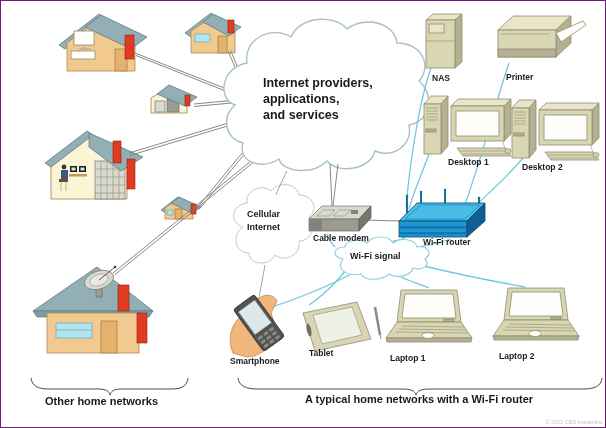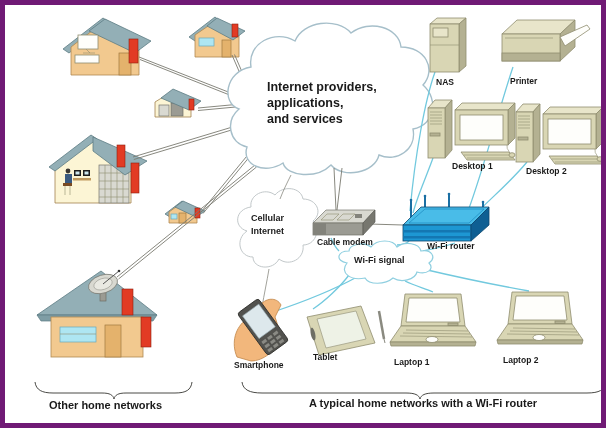--- a/index.html
+++ b/index.html
@@ -1,17 +1,17 @@
 <!DOCTYPE html>
 <html><head>
 <meta charset="utf-8">
 <style>
   html,body{margin:0;padding:0;background:#fff}
   .canvas{position:relative;width:606px;height:428px;box-sizing:border-box;
-          border:5px solid #701a75;background:#fff;overflow:hidden;
+          border:1px solid #701a75;background:#fff;overflow:hidden;
           font-family:"Liberation Sans","DejaVu Sans",sans-serif}
   svg{display:block}
   text{font-family:"Liberation Sans","DejaVu Sans",sans-serif}
   .lbl      {font-size:8.5px;font-weight:bold;fill:#1a1a1a}
   .lbl-big  {font-size:12.5px;font-weight:bold;fill:#1a1a1a}
   .lbl-med  {font-size:9px;font-weight:bold;fill:#1a1a1a}
   .lbl-cap  {font-size:11px;font-weight:bold;fill:#1a1a1a}
   .lbl-tiny {font-size:5.5px;fill:#c2c2be}
   .f-tan    {fill:#f2c98f;stroke:#b08950;stroke-width:.8}
   .f-tan-pale{fill:#fcf5d5;stroke:#a2814e;stroke-width:.8}

